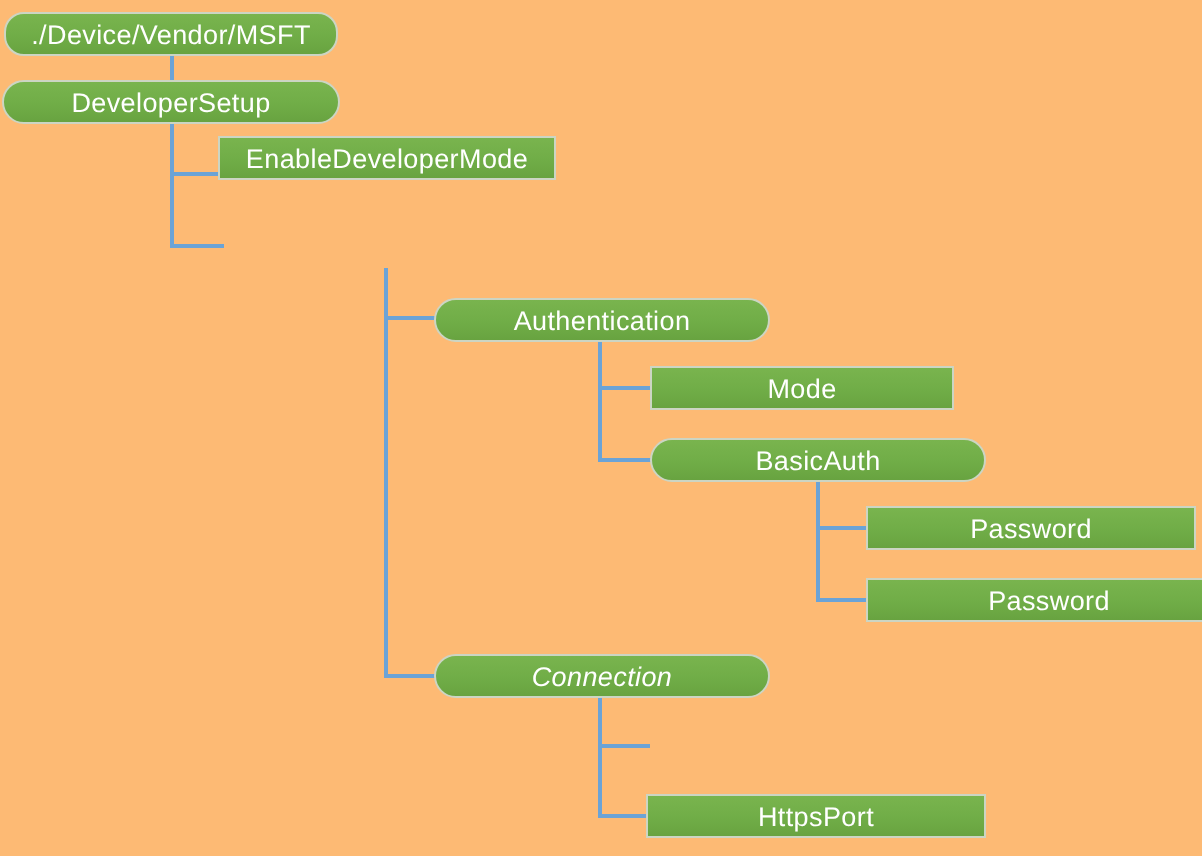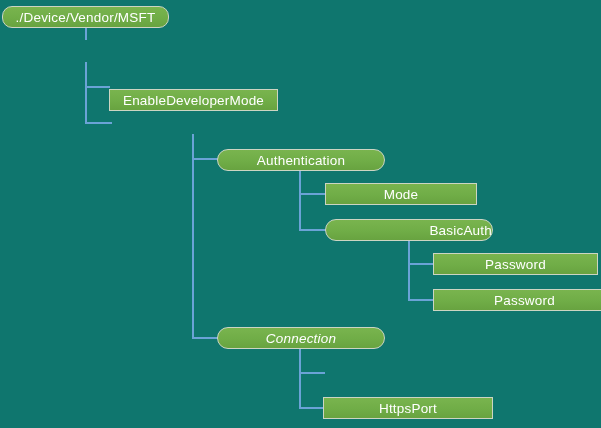--- a/index.html
+++ b/index.html
@@ -5,21 +5,21 @@
   html, body {
     margin: 0;
     padding: 0;
     background: #ffffff;
     font-family: "Liberation Sans", sans-serif;
   }
   .canvas {
     position: relative;
     width: 601px;
     height: 428px;
-    background: #0f766e;
+    background: #fdba74;
     overflow: hidden;
   }
   
   .line {
     position: absolute;
     background: #6ba3d6;
     z-index: 1;
   }
   .line.v { width: 2px; }
   .line.h { height: 2px; }
@@ -39,25 +39,25 @@
     justify-content: center;
     white-space: nowrap;
   }
   .pill  { border-radius: 11px; }
   .r10   { border-radius: 10px; }
   .rect  { border-radius: 0; }
 
   
   .n0  { left: 2px;   top: 6px;   width: 167px; }
   .n1  { left: 1px;   top: 40px;  width: 169px; }
-  .n2  { left: 109px; top: 89px;  width: 169px; text-align: center; }
+  .n2  { left: 109px; top: 68px;  width: 169px; text-align: center; }
   .n3  { left: 110px; top: 112px; width: 168px; }
   .n4  { left: 217px; top: 149px; width: 168px; }
   .n5  { left: 325px; top: 183px; width: 152px; }
-  .n6  { left: 325px; top: 219px; width: 168px; justify-content: flex-end; }
+  .n6  { left: 325px; top: 219px; width: 168px; }
   .n7  { left: 433px; top: 253px; width: 165px; }
   .n8  { left: 433px; top: 289px; width: 183px; }
   .n9  { left: 217px; top: 327px; width: 168px; font-style: italic; }
   .n10 { left: 323px; top: 362px; width: 170px; }
   .n11 { left: 323px; top: 397px; width: 170px; justify-content: center; }
 
   
   .v1  { left: 85px;  top: 28px;  height: 12px; }
   .v2  { left: 85px;  top: 62px;  height: 62px; }
   .v3  { left: 192px; top: 134px; height: 205px; }
@@ -93,20 +93,23 @@
   <div class="line h h5"></div>
   <div class="line h h6"></div>
   <div class="line h h7"></div>
   <div class="line h h8"></div>
   <div class="line h h9"></div>
   <div class="line h h10"></div>
 
   <div class="node r10 n0">
     <span>./Device/Vendor/MSFT</span>
   </div>
+  <div class="node pill n1">
+    <span>DeveloperSetup</span>
+  </div>
   <div class="node rect n2">
     <span>EnableDeveloperMode</span>
   </div>
   <div class="node pill n4">
     <span>Authentication</span>
   </div>
   <div class="node rect n5">
     <span>Mode</span>
   </div>
   <div class="node pill n6">

